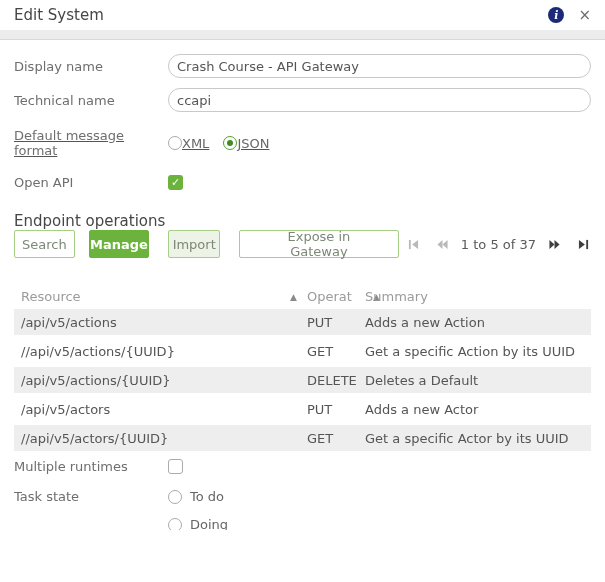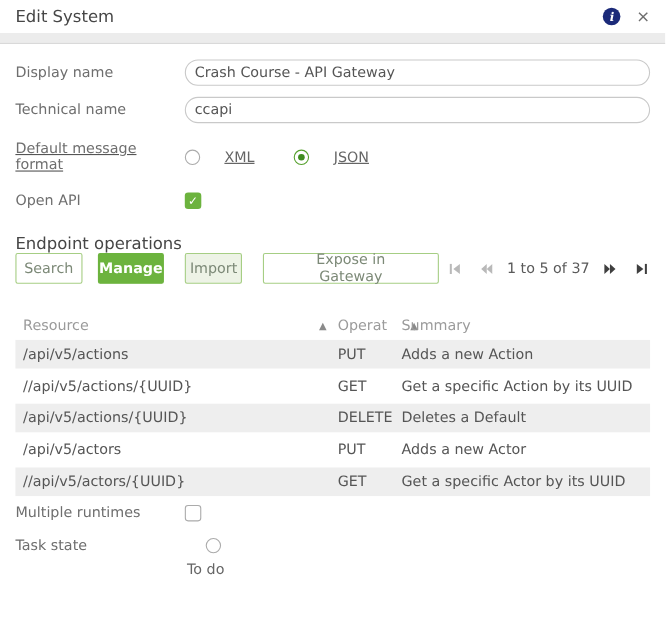--- a/index.html
+++ b/index.html
@@ -19,34 +19,34 @@
   .content { padding: 4px 14px 0 14px; }
 
   
   .form-row { display: flex; align-items: center; margin-top: 10px; }
   .form-row.top-align { align-items: flex-start; }
   .form-label { width: 154px; flex-shrink: 0; font-size: 13px; color: #6e6e6e; }
   .text-input { flex: 1; height: 24px; border: 1px solid #c9c9c9; border-radius: 12px; padding: 0 8px;
                 font-size: 13px; color: #555; font-family: inherit; background: #fff; }
 
   
-  .radio-group { display: flex; align-items: center; gap: 22px; }
+  .radio-group { display: flex; align-items: center; gap: 0; }
   .radio { width: 14px; height: 14px; border: 1px solid #ababab; border-radius: 50%; background: #fff;
            position: relative; flex-shrink: 0; cursor: pointer; }
   .radio.selected { border-color: #55a02c; }
   .radio.selected::after { content: ""; position: absolute; left: 3px; top: 3px; width: 6px; height: 6px;
                            border-radius: 50%; background: #3f8c1f; }
   .radio-label { color: #666; margin-right: 14px; }
   .checkbox { width: 15px; height: 15px; border-radius: 3px; flex-shrink: 0; cursor: pointer; }
   .checkbox.checked { background: #6cb33e; color: #fff; display: flex; align-items: center;
                       justify-content: center; font-size: 11px; }
   .checkbox.checked::after { content: "✓"; font-weight: bold; }
   .checkbox.unchecked { border: 1px solid #ababab; background: #fff; }
   .radio-stack { display: flex; flex-direction: column; gap: 13px; }
-  .radio-line { display: flex; align-items: center; gap: 8px; flex-direction: column; }
+  .radio-line { display: flex; align-items: center; gap: 8px; }
 
   
   .section-title { margin-top: 22px; font-size: 15px; color: #464646; }
 
   
   .toolbar { display: flex; align-items: center; }
   .btn { height: 28px; display: inline-flex; align-items: center; justify-content: center;
          border-radius: 2px; font-size: 13px; font-family: inherit; cursor: pointer; }
   .btn-outline { background: #fff; border: 1px solid #a6ce84; color: #7c8977; }
   .btn-solid { background: #6cb33e; border: 1px solid #6cb33e; color: #fff; font-weight: bold; }

